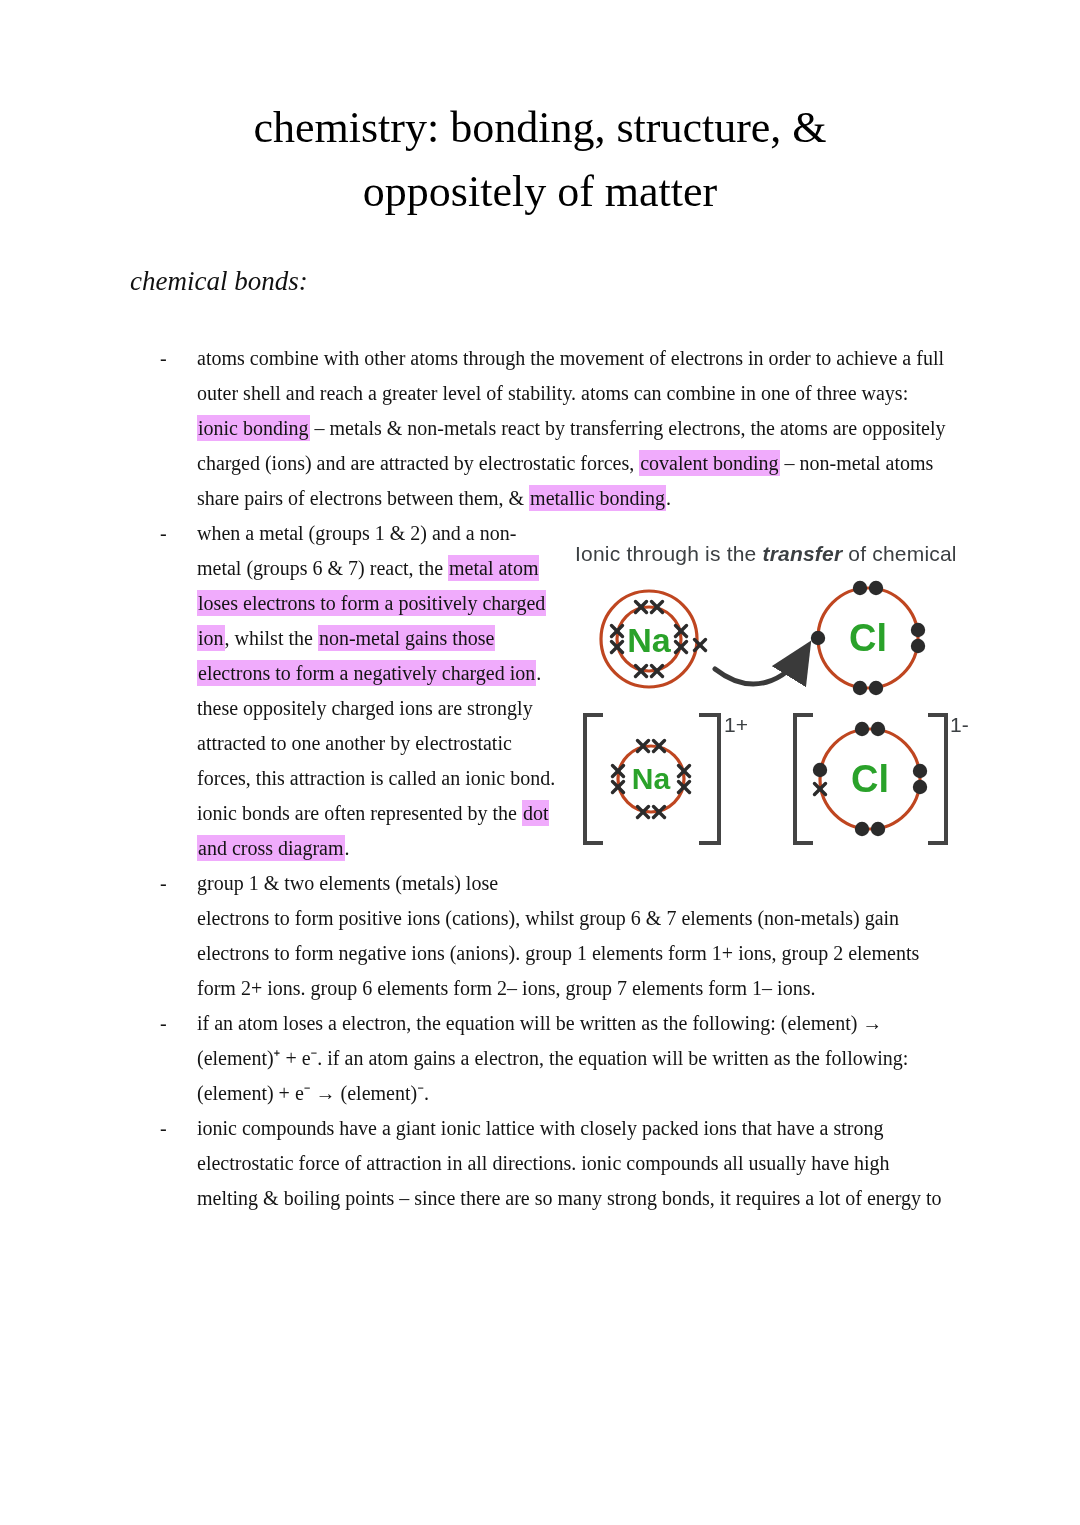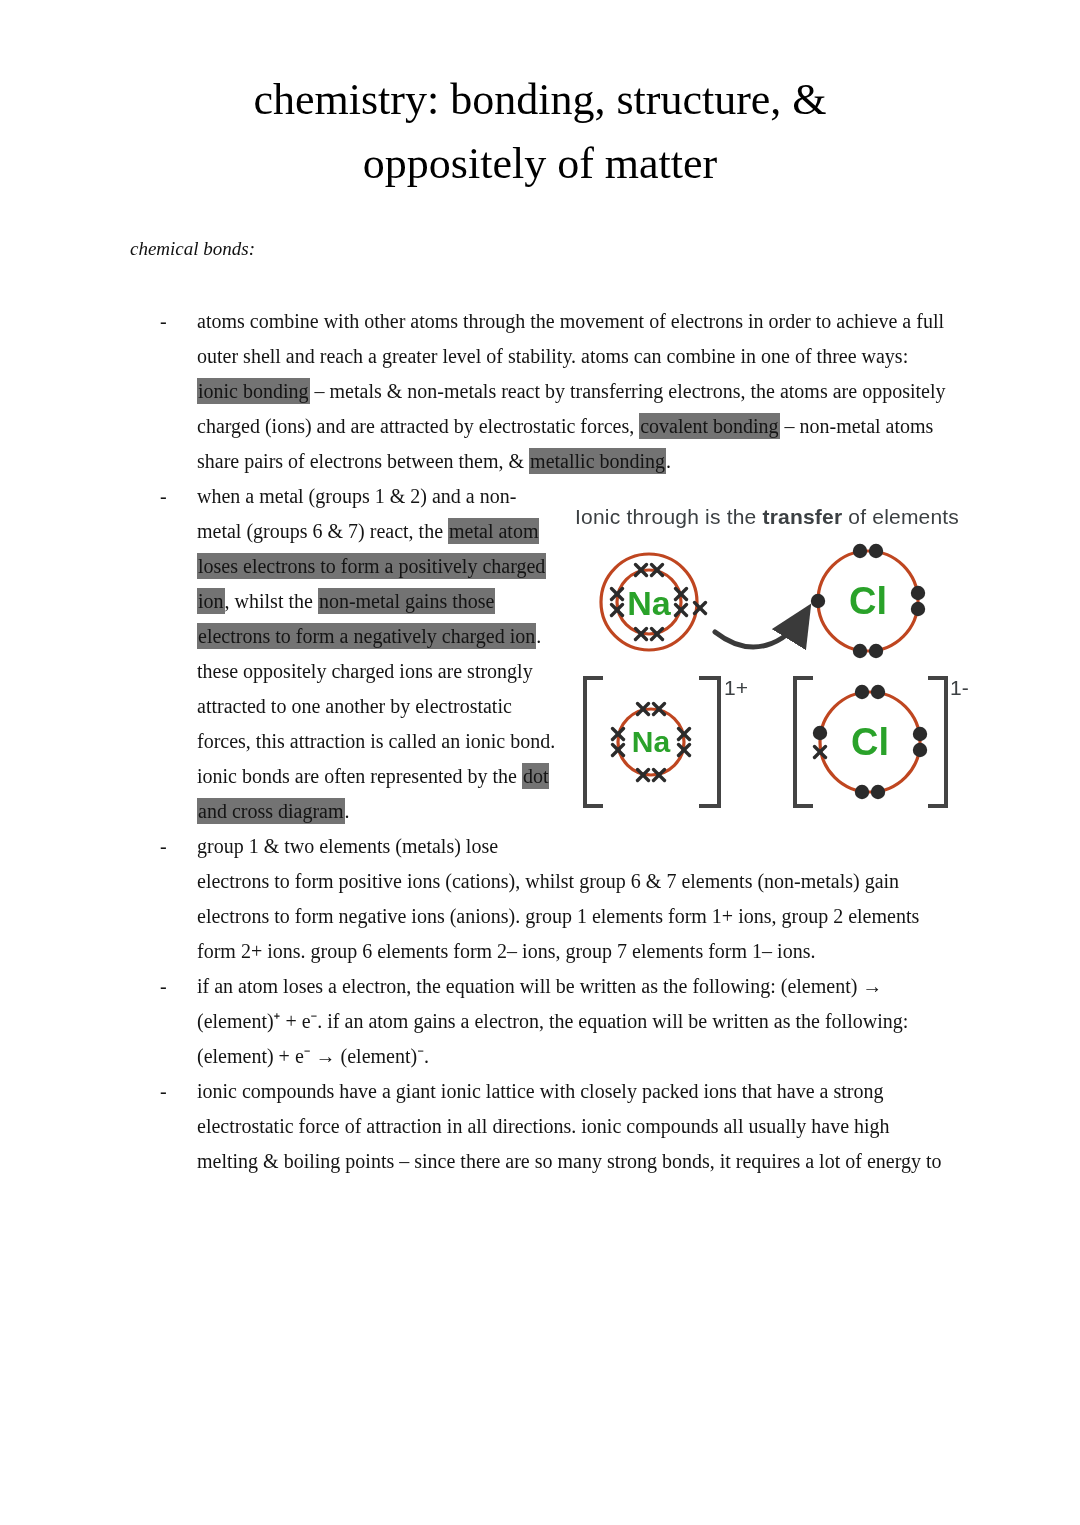--- a/index.html
+++ b/index.html
@@ -1,36 +1,36 @@
 <!DOCTYPE html>
 <html><head>
 <meta charset="utf-8">
 <style>
   html,body{margin:0;padding:0;}
   body{
     width:1080px;height:1525px;background:#ffffff;overflow:hidden;
     font-family:"Liberation Serif", serif;color:#141414;
   }
-  .page{padding:68px 130px 0 130px;box-sizing:border-box;}
+  .page{padding:96px 130px 0 130px;box-sizing:border-box;}
   .doc-title{
     font-size:44px;font-weight:400;line-height:1.45;text-align:center;
     margin:0 0 26px 0;color:#000;
   }
   .section-heading{
-    font-size:19px;font-style:italic;font-weight:400;color:#111;
+    font-size:27px;font-style:italic;font-weight:400;color:#111;
     margin:42px 0 44px 0;
   }
   .bullets{margin:0;}
   .bullet{
     position:relative;padding-left:67px;font-size:20px;line-height:35px;
     text-align:left;
   }
   .dash{position:absolute;left:30px;top:0;}
-  .hl{background:#737373;padding:2px 1px;box-decoration-break:clone;-webkit-box-decoration-break:clone;}
-  .b{font-weight:700;}
+  .hl{background:#f0abfc;padding:2px 1px;box-decoration-break:clone;-webkit-box-decoration-break:clone;}
+  .b{font-weight:700;font-style:italic;}
   .figure{
     float:right;width:402px;margin:-6px -25px 2px 14px;
     font-family:"Liberation Sans", sans-serif;
   }
   .fig-title{
     display:block;margin:26px 0 2px 2px;font-size:21px;color:#3c4043;
     white-space:nowrap;letter-spacing:0.2px;
   }
   .fig-title .b{font-weight:700;}
   svg{display:block;}
@@ -52,21 +52,21 @@
       <span class="dash">-</span>
       <div class="btext"><span>atoms combine with other atoms through the movement of electrons in order to achieve a full outer shell and reach a greater level of stability. atoms can combine in one of three ways: </span><span class="hl">ionic bonding</span><span> – metals &amp; non-metals react by transferring electrons, the atoms are oppositely charged (ions) and are attracted by electrostatic forces, </span><span class="hl">covalent bonding</span><span> – non-metal atoms share pairs of electrons between them, &amp; </span><span class="hl">metallic bonding</span><span>.</span></div>
     </div>
   </div>
 
   <div class="bullets">
     <div class="bullet">
       <span class="dash">-</span>
       <div class="btext">
         <span class="figure">
-          <span class="fig-title"><span>Ionic through is the </span><span class="b">transfer</span><span> of elements</span></span>
+          <span class="fig-title"><span>Ionic through is the </span><span class="b">transfer</span><span> of chemical</span></span>
           <svg width="402" height="300" viewBox="0 0 402 300" xmlns="http://www.w3.org/2000/svg">
             <defs>
               <marker id="ah" markerWidth="9" markerHeight="9" refX="6.5" refY="4" orient="auto">
                 <path d="M0,0 L8.5,4 L0,8 z" fill="#3a3a3a"></path>
               </marker>
               <g id="xm" stroke="#2b2b2b" stroke-width="3.4" stroke-linecap="round">
                 <line x1="-5.5" y1="-5.5" x2="5.5" y2="5.5"></line>
                 <line x1="-5.5" y1="5.5" x2="5.5" y2="-5.5"></line>
               </g>
             </defs>

